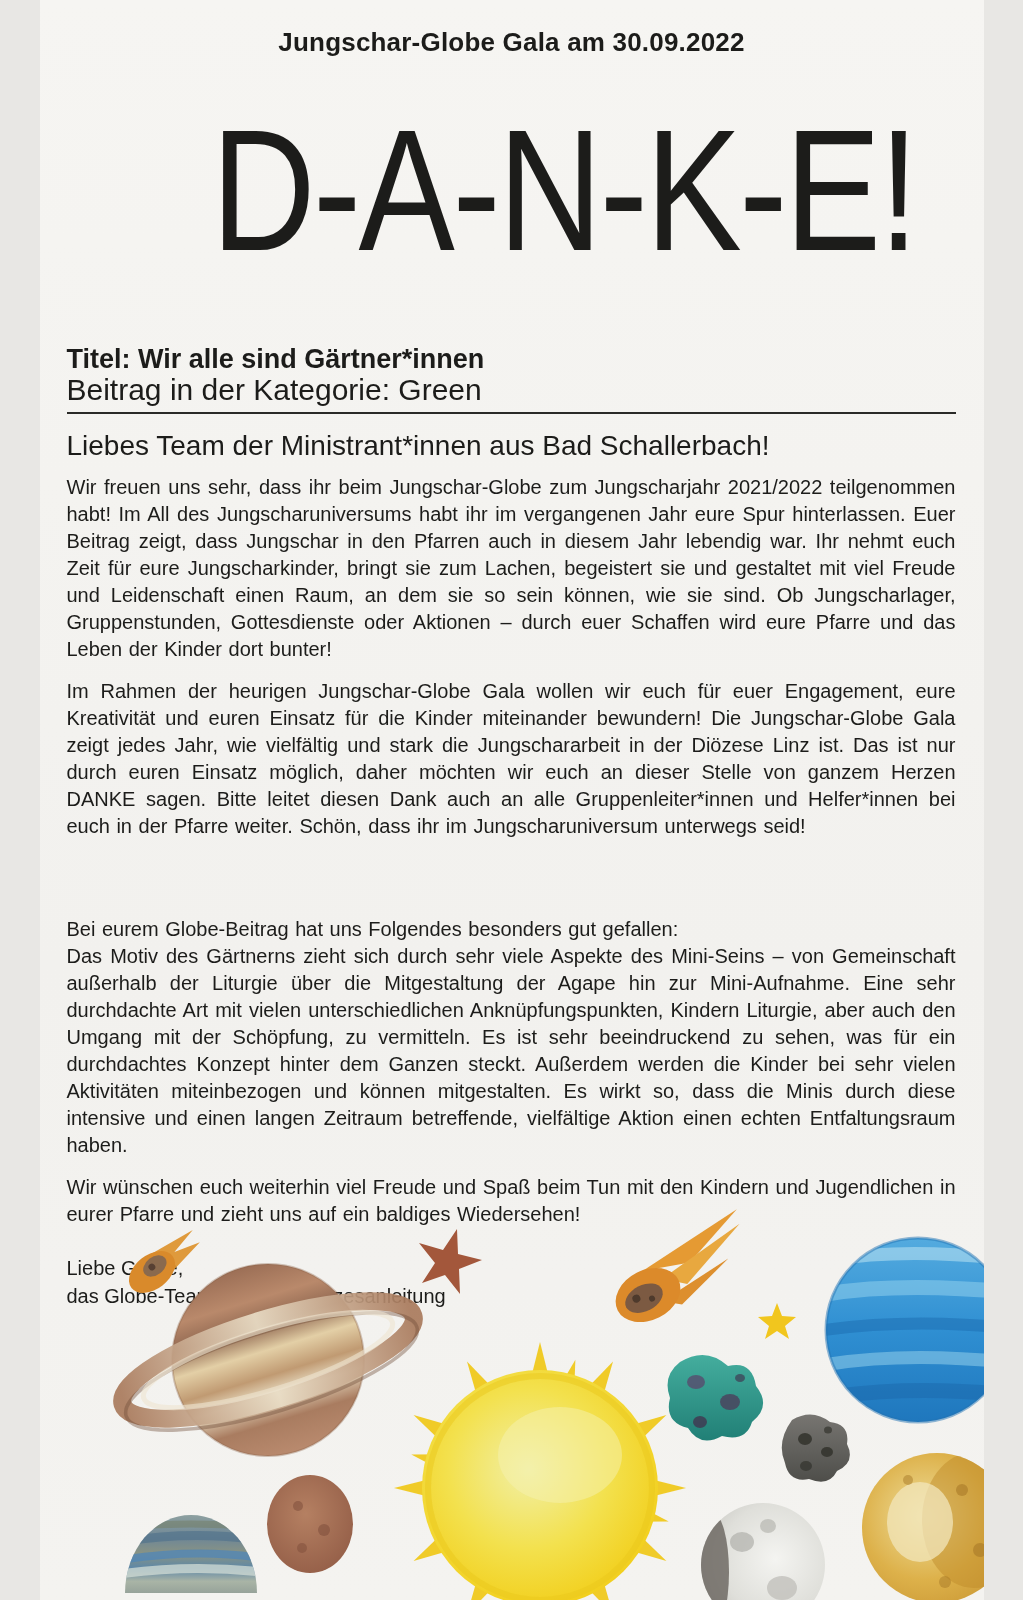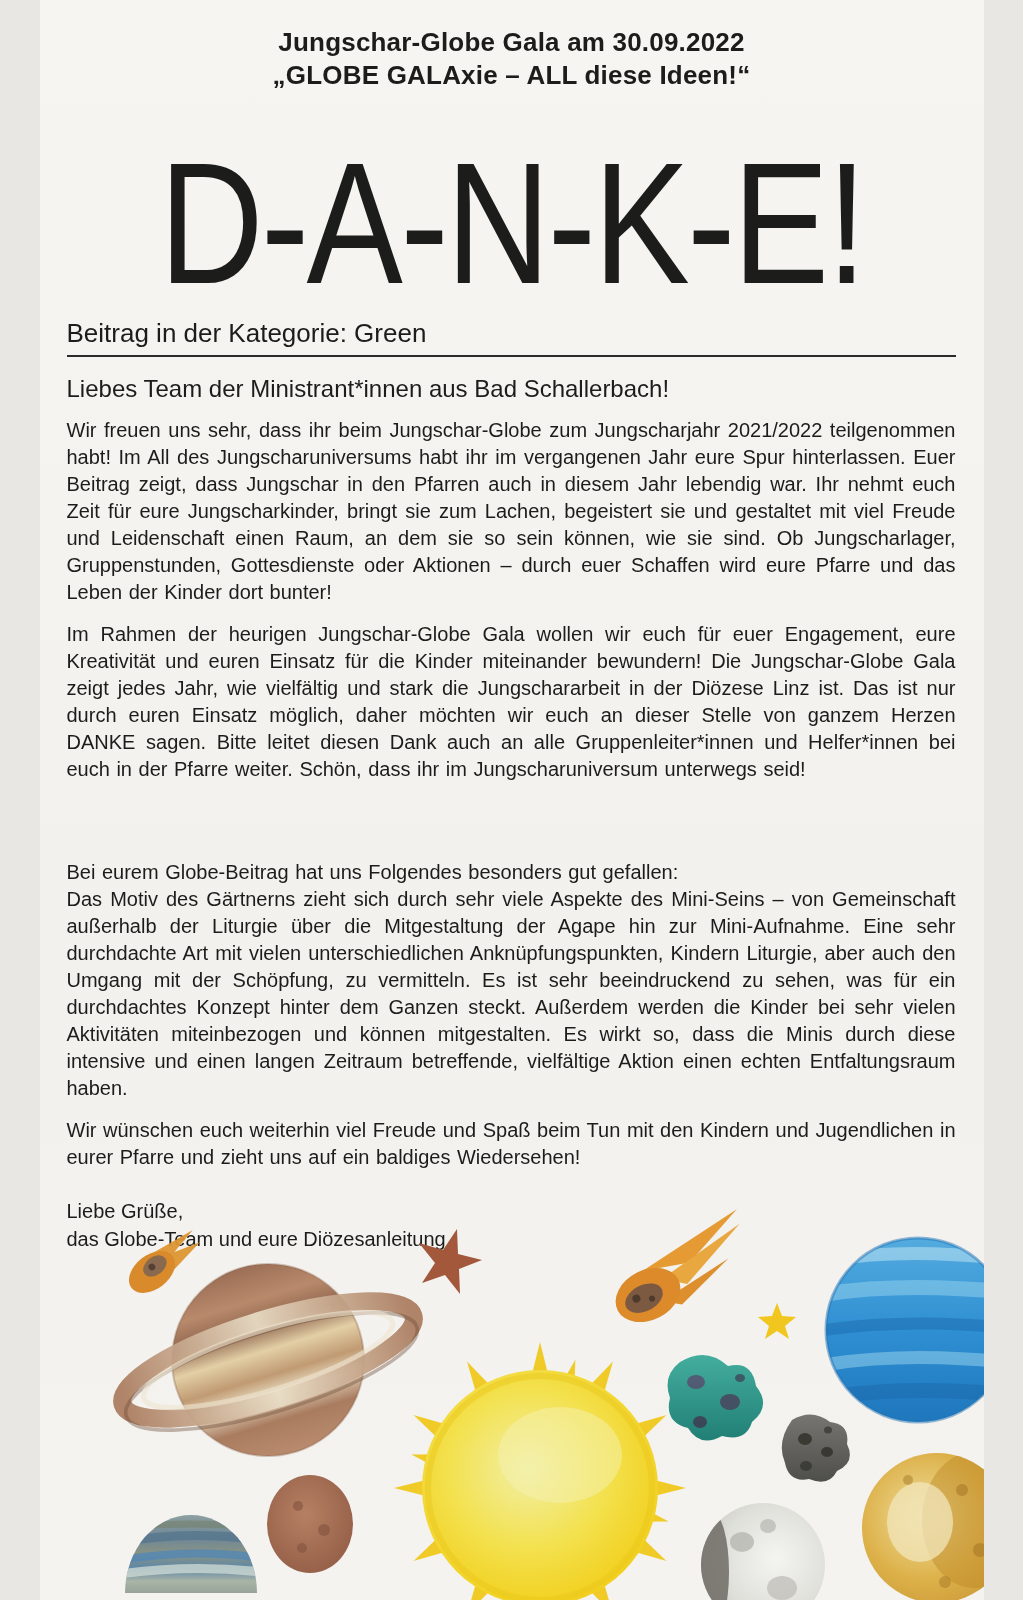--- a/index.html
+++ b/index.html
@@ -15,52 +15,52 @@
   .header{
     padding-top:26px;
     text-align:center;
     font-weight:bold;
     font-size:26px;
     line-height:33px;
     letter-spacing:.2px;
   }
   .danke-wrap{
     margin-top:46px;
-    text-align:center;
+    text-align:right;
     height:180px;
   }
   .danke{
     display:inline-block;
     font-size:172px;
     line-height:170px;
     font-weight:400;
     letter-spacing:-3px;
     transform:scaleX(.84);
     transform-origin:center top;
     white-space:nowrap;
   }
   .content{ padding:0 28px 0 27px; }
   .entry-title{
     margin-top:58px;
     font-size:27px;
     font-weight:bold;
     line-height:32px;
   }
   .entry-category{
-    font-size:26px;
+    font-size:30px;
     line-height:30px;
   }
   .rule{
     border:none;
     border-top:2px solid #2a2a28;
     margin:7px 0 0 0;
   }
   .salutation{
     margin-top:18px;
-    font-size:24px;
+    font-size:28px;
     line-height:27px;
   }
   p.body{
     margin:15px 0 0 0;
     font-size:20px;
     line-height:27px;
     text-align:justify;
     word-spacing:1px;
   }
   .feedback-block{ margin-top:76px; }
@@ -76,28 +76,28 @@
     width:1023px;height:410px;
   }
 </style>
 </head>
 <body>
 
 <div class="page">
 
   <div class="header">
     <div>Jungschar-Globe Gala am 30.09.2022</div>
-    <div>„GLOBE GALAxie – ALL diese Ideen!“</div>
   </div>
 
   <div class="danke-wrap">
     <span class="danke">D-A-N-K-E!</span>
   </div>
 
   <div class="content">
+    <div class="entry-title">Titel: Wir alle sind Gärtner*innen</div>
     <div class="entry-category">Beitrag in der Kategorie: Green</div>
     <hr class="rule">
 
     <div class="salutation">Liebes Team der Ministrant*innen aus Bad Schallerbach!</div>
 
     <p class="body">Wir freuen uns sehr, dass ihr beim Jungschar-Globe zum Jungscharjahr 2021/2022 teilgenommen habt! Im All des Jungscharuniversums habt ihr im vergangenen Jahr eure Spur hinterlassen. Euer Beitrag zeigt, dass Jungschar in den Pfarren auch in diesem Jahr lebendig war. Ihr nehmt euch Zeit für eure Jungscharkinder, bringt sie zum Lachen, begeistert sie und gestaltet mit viel Freude und Leidenschaft einen Raum, an dem sie so sein können, wie sie sind. Ob Jungscharlager, Gruppenstunden, Gottesdienste oder Aktionen – durch euer Schaffen wird eure Pfarre und das Leben der Kinder dort bunter!</p>
     <p class="body">Im Rahmen der heurigen Jungschar-Globe Gala wollen wir euch für euer Engagement, eure Kreativität und euren Einsatz für die Kinder miteinander bewundern! Die Jungschar-Globe Gala zeigt jedes Jahr, wie vielfältig und stark die Jungschararbeit in der Diözese Linz ist. Das ist nur durch euren Einsatz möglich, daher möchten wir euch an dieser Stelle von ganzem Herzen DANKE sagen. Bitte leitet diesen Dank auch an alle Gruppenleiter*innen und Helfer*innen bei euch in der Pfarre weiter. Schön, dass ihr im Jungscharuniversum unterwegs seid!</p>
 
     <div class="feedback-block">
       <p class="body" style="margin:0">Bei eurem Globe-Beitrag hat uns Folgendes besonders gut gefallen:</p>

